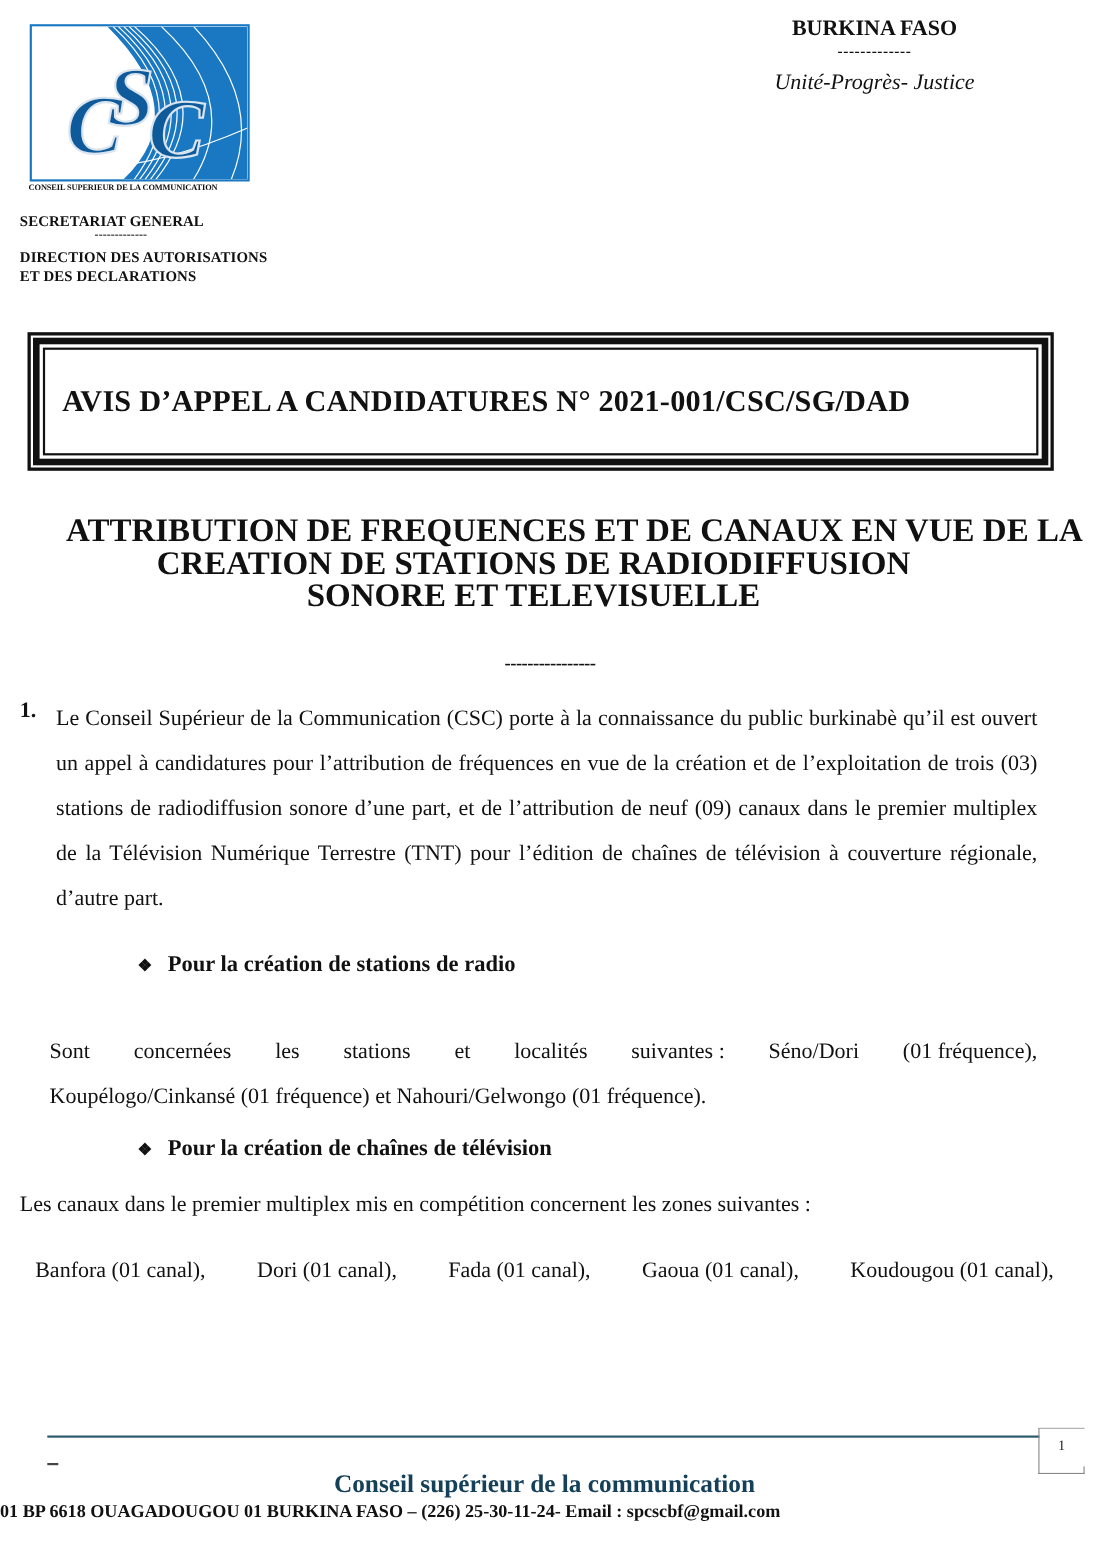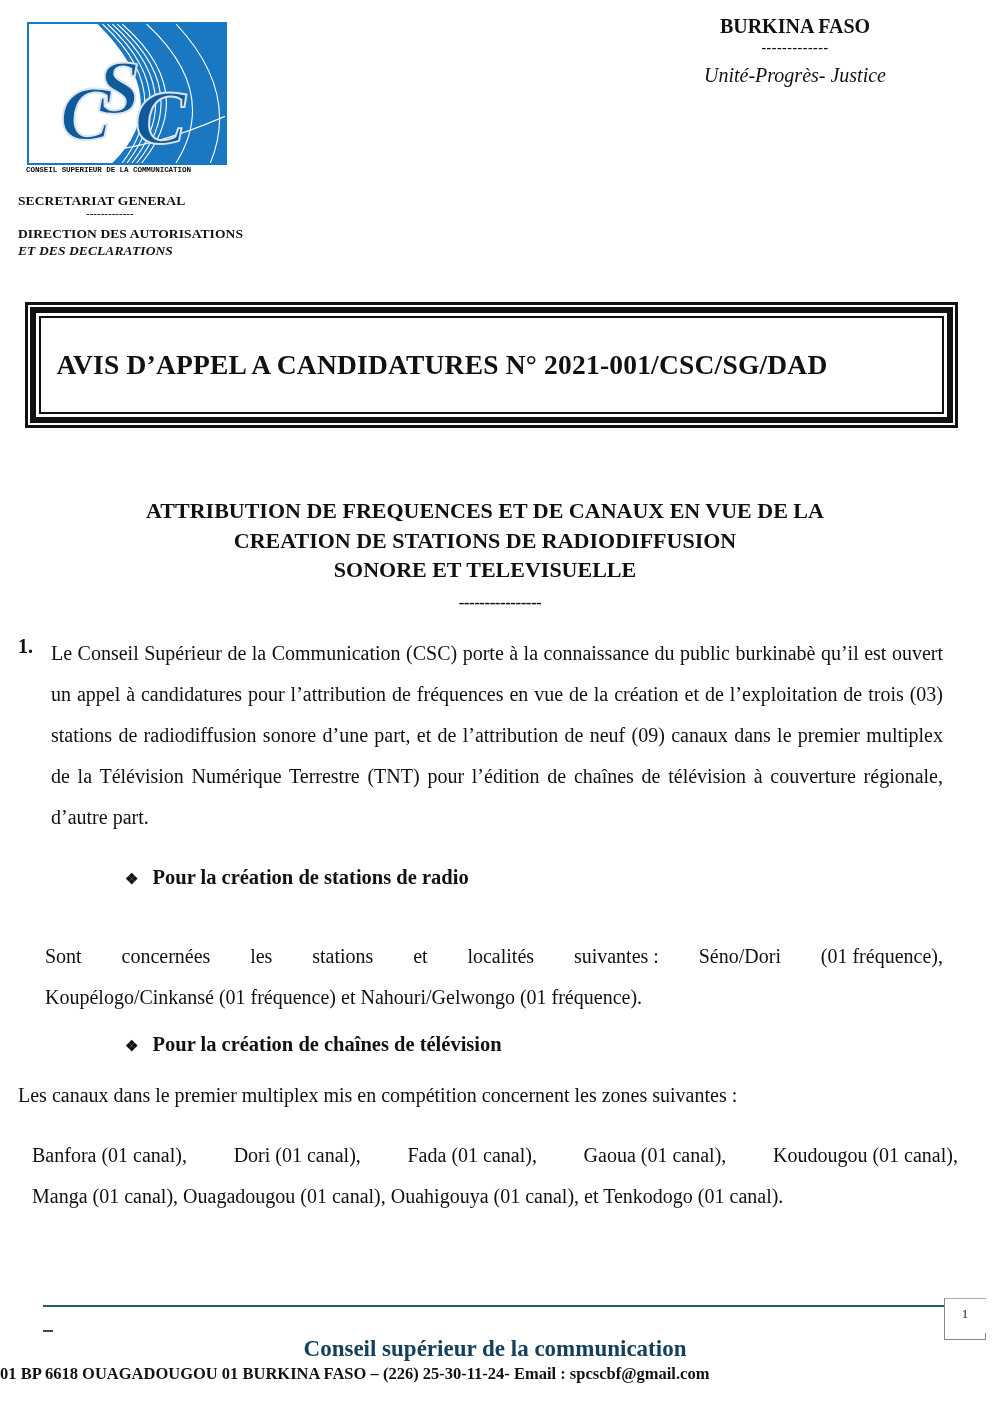--- a/index.html
+++ b/index.html
@@ -15,34 +15,34 @@
     
     #logo {
       left: 27px; top: 22px; width: 200px; height: 143px;
       border: 2px solid #1a78c2;
       background: #ffffff;
       overflow: hidden;
     }
     #logo svg { display: block; width: 100%; height: 100%; }
     #logo-caption {
       left: 26px; top: 166px; width: 204px;
-      font-family: Liberation Mono, monospace;
+      font-family: Liberation Serif, serif;
       font-weight: bold; font-size: 7.6px; letter-spacing: -0.1px;
       color: #111; white-space: nowrap;
     }
 
     
     .hdr-left {
       left: 18px; font-weight: bold; font-size: 13.5px; color: #111;
       white-space: nowrap; letter-spacing: 0.1px;
     }
     #sec-gen { top: 193px; }
     #sec-sep { top: 207px; left: 86px; font-size: 11px; letter-spacing: 0; }
     #dir-1 { top: 226px; }
-    #dir-2 { top: 243px; font-style: italic; }
+    #dir-2 { top: 243px; }
 
     
     #country {
       left: 700px; top: 15px; width: 190px; text-align: center;
       font-weight: bold; font-size: 20px; white-space: nowrap;
     }
     #country-sep {
       left: 700px; top: 40px; width: 190px; text-align: center;
       font-weight: bold; font-size: 14px; letter-spacing: 0.5px;
     }
@@ -66,22 +66,22 @@
     }
     #title {
       left: 39px; top: 316px; width: 806px; height: 98px;
       display: flex; align-items: center; justify-content: center;
       font-weight: bold; font-size: 27.5px; letter-spacing: 0.2px;
       white-space: nowrap;
     }
 
     
     #subtitle {
-      left: 60px; top: 496px; width: 850px; text-align: center;
-      font-weight: bold; font-size: 22px; line-height: 29.5px;
+      left: 60px; top: 468px; width: 850px; text-align: center;
+      font-weight: bold; font-size: 30px; line-height: 29.5px;
     }
     #subtitle div { white-space: nowrap; }
     #dash-sep {
       left: 410px; top: 593px; width: 180px; text-align: center;
       font-weight: bold; font-size: 17px; letter-spacing: -0.5px;
     }
 
     
     #p1-num {
       left: 18px; top: 635px; font-weight: bold; font-size: 20px;
@@ -239,21 +239,20 @@
 </div>
 <div id="tv-intro" class="abs">Les canaux dans le premier multiplex mis en compétition concernent les zones suivantes :</div>
 <div id="tv-zones" class="abs">
   <div id="tv-line1">
       <span style="white-space: nowrap;"><b>Banfora</b><span> (01 canal),</span></span>
       <span style="white-space: nowrap;"><b>Dori</b><span> (01 canal),</span></span>
       <span style="white-space: nowrap;"><b>Fada</b><span> (01 canal),</span></span>
       <span style="white-space: nowrap;"><b>Gaoua</b><span> (01 canal),</span></span>
       <span style="white-space: nowrap;"><b>Koudougou</b><span> (01 canal),</span></span>
     </div>
-  <div id="tv-line2"><span style="white-space: nowrap;"><b>Manga</b><span> (01 canal),</span></span><span style="white-space: nowrap;"><b> Ouagadougou</b><span> (01 canal),</span></span><span style="white-space: nowrap;"><b> Ouahigouya</b><span> (01 canal),</span></span><span> et </span><span style="white-space: nowrap;"><b>Tenkodogo</b><span> (01 canal).</span></span></div>
 </div>
 
 <div id="footer-rule" class="abs"></div>
 <div id="footer-dash" class="abs"></div>
 <div id="page-box" class="abs"></div>
 <div id="page-box-corner" class="abs"></div>
 <div id="page-num" class="abs">1</div>
 <div id="footer-org" class="abs">Conseil supérieur de la communication</div>
 <div id="footer-addr" class="abs">01 BP 6618 OUAGADOUGOU 01 BURKINA FASO – (226) 25-30-11-24- Email : spcscbf@gmail.com</div>
 

